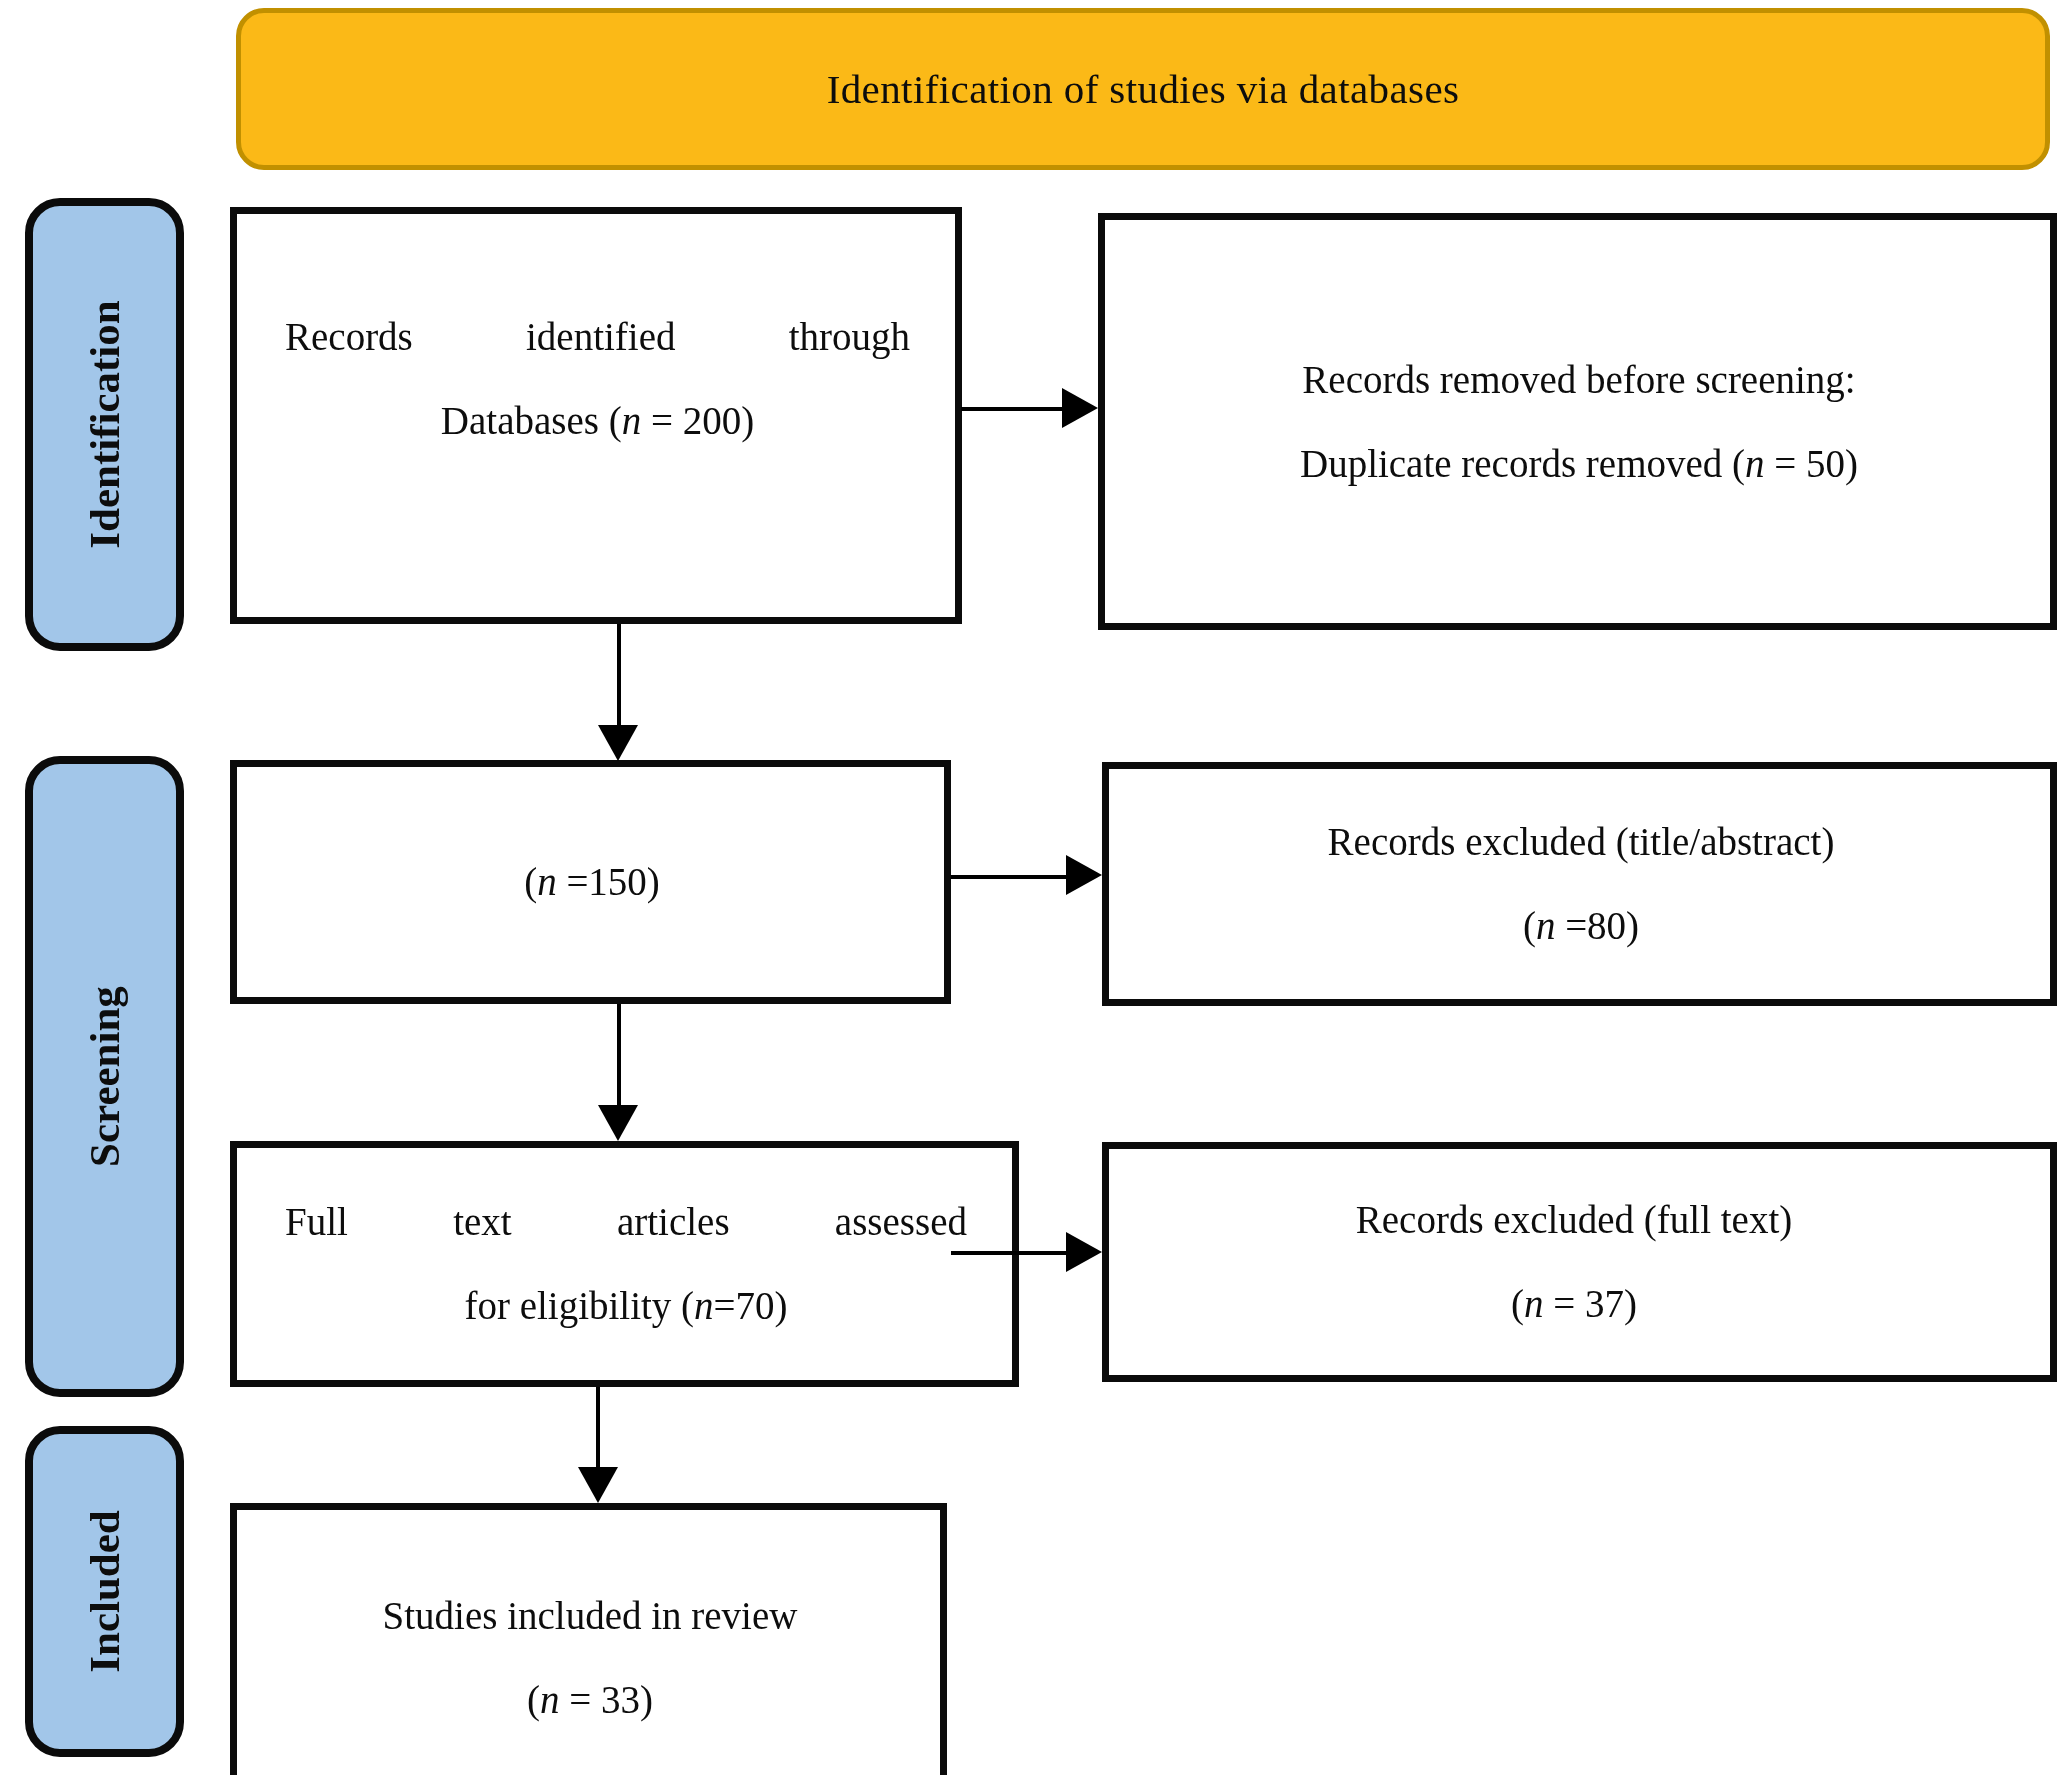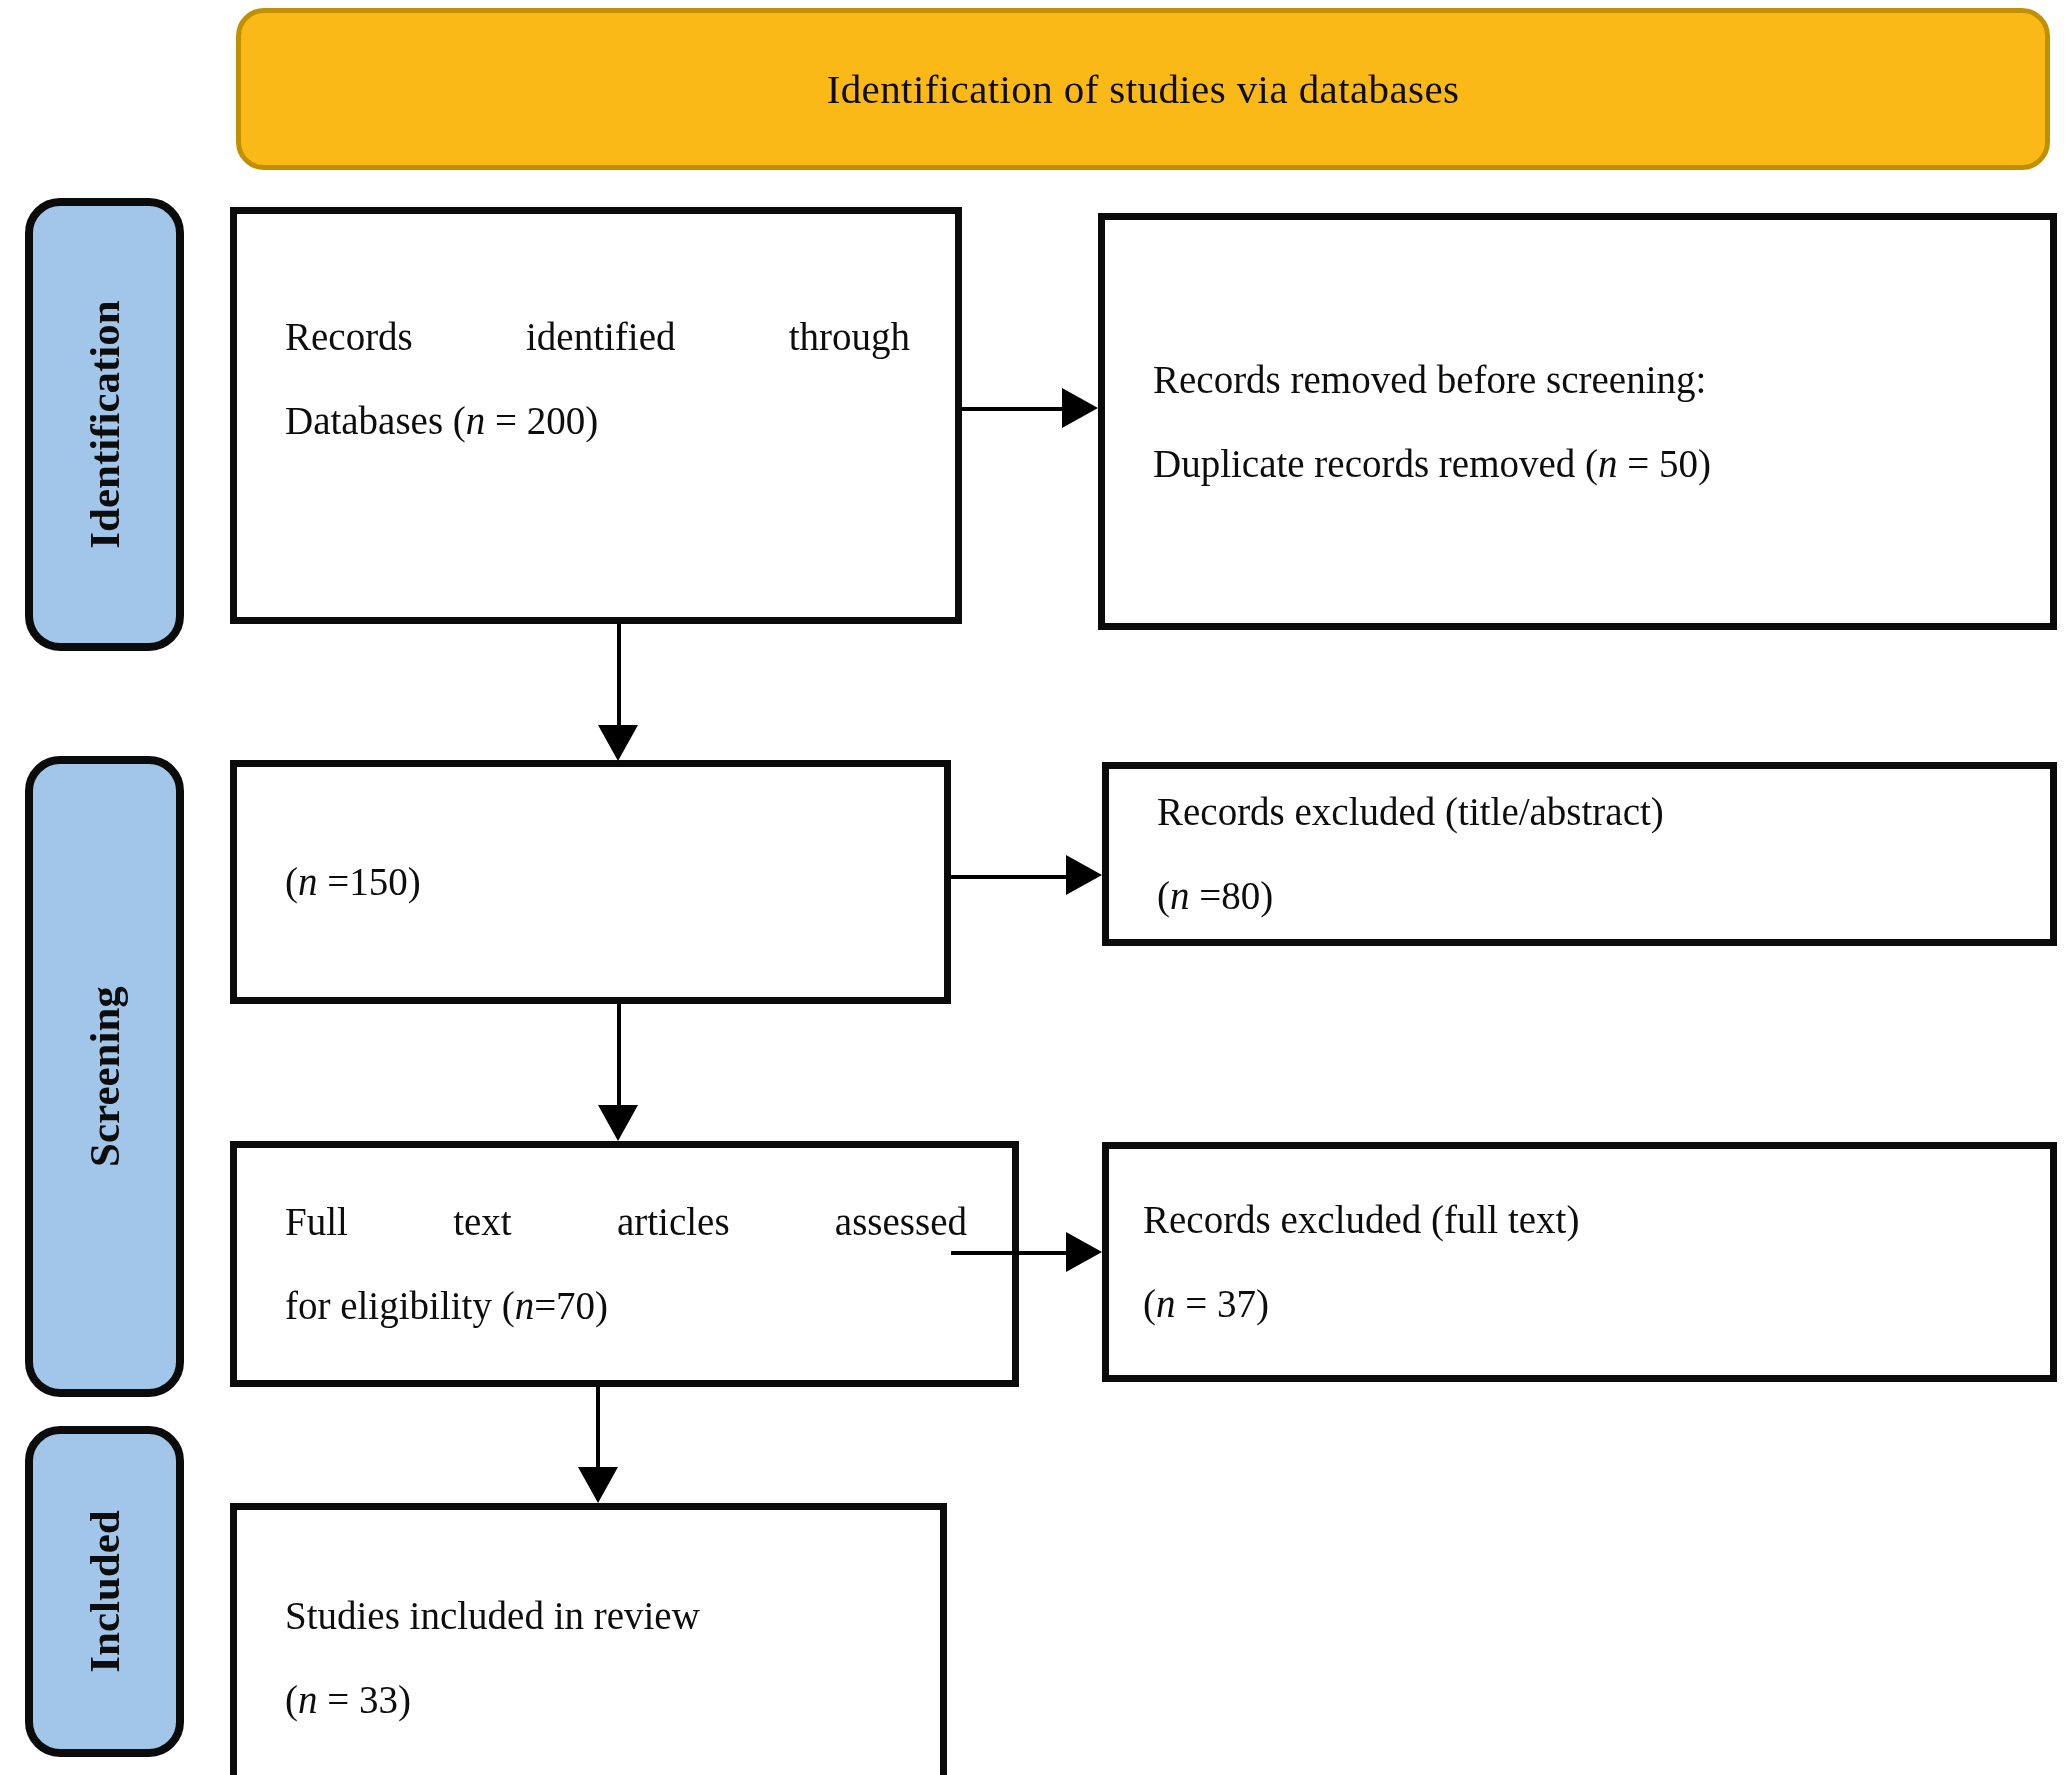--- a/index.html
+++ b/index.html
@@ -63,36 +63,37 @@
   .box {
     position: absolute;
     background: #ffffff;
     border: 7.4px solid #0b0b0b;
     box-sizing: border-box;
     display: flex;
     flex-direction: column;
     justify-content: center;
     padding: 0 45px 0 48px;
     font-size: 39px;
+    text-align: center;
   }
   .box .line {
     line-height: 2.15;
     white-space: pre;
   }
   .box .line.justify {
     display: flex;
     justify-content: space-between;
     white-space: normal;
   }
   .nv { font-style: italic; }
 
   .box.b-identified { left: 230px;  top: 207px;  width: 732px;  height: 417px; padding-bottom: 74px; }
   .box.b-removed    { left: 1098px; top: 213px;  width: 959px; height: 417px; }
   .box.b-screened   { left: 230px;  top: 760px;  width: 721px;  height: 244px; }
-  .box.b-excl-ta    { left: 1102px; top: 762px;  width: 955px; height: 184px; }
+  .box.b-excl-ta    { left: 1102px; top: 762px;  width: 955px; height: 244px; }
   .box.b-fulltext   { left: 230px;  top: 1141px; width: 789px;  height: 246px; }
   .box.b-excl-ft    { left: 1102px; top: 1142px; width: 955px; height: 240px; padding-left: 34px; }
   .box.b-included   { left: 230px;  top: 1503px; width: 717px;  height: 310px; }
 
   
   .stem { position: absolute; background: #000; }
   .stem.h { height: 4.1px; }
   .stem.v { width: 4.1px; }
   .head-right {
     position: absolute; width: 0; height: 0;

